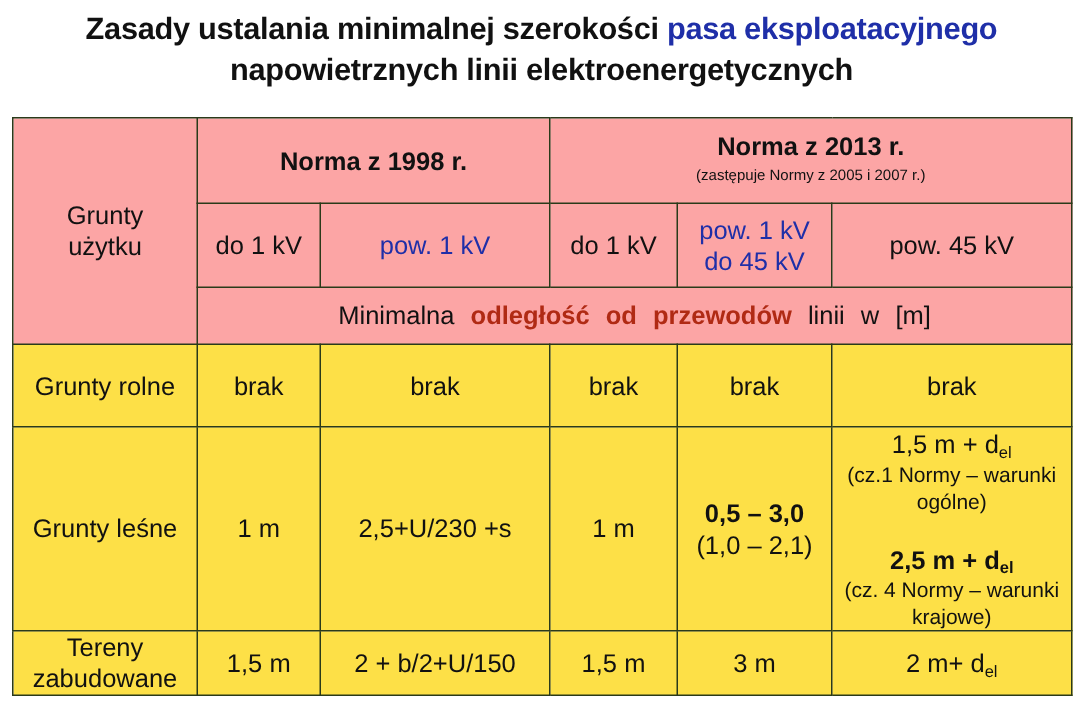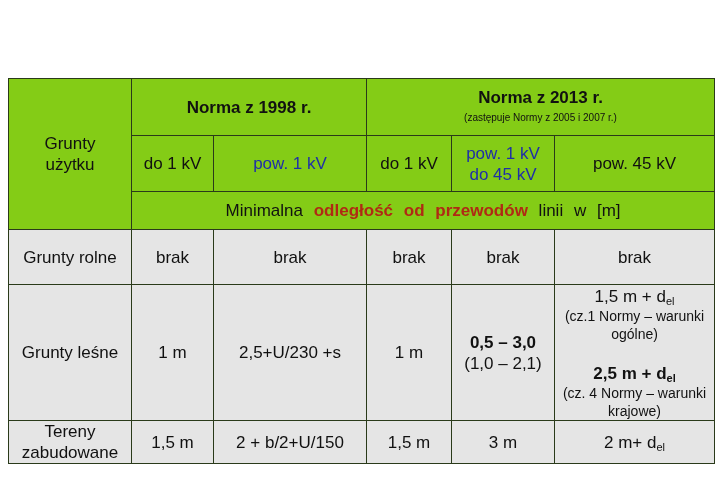--- a/index.html
+++ b/index.html
@@ -16,35 +16,37 @@
   .title .hl { color: #1f2fa8; }
   table.grid {
     position: absolute; left: 8px; top: 78px;
     border-collapse: collapse; table-layout: fixed;
     width: 706px;
   }
   table.grid td {
     border: 1.5px solid #2a3a1a; text-align: center; vertical-align: middle;
     padding: 0; font-size: 17px; line-height: 21px;
   }
-  .g { background: #84cc16; }
-  .w { background: #e5e5e5; }
+  .g { background: #fca5a5; }
+  .w { background: #fde047; }
   .bold { font-weight: bold; }
   .blue { color: #1f2fa8; }
   .red { color: #b02a14; font-weight: bold; }
   .small { font-size: 10px; line-height: 19px; }
   .xs { font-size: 14px; line-height: 18px; }
   sub { font-size: 11px; vertical-align: -3px; line-height: 0; }
   .unit-row { font-size: 15px; }
   .unit-row span { margin: 0 3px; }
 </style>
 </head>
 <body>
 
 <div class="title">
+  <div><span>Zasady ustalania minimalnej szerokości </span><span class="hl">pasa eksploatacyjnego</span></div>
+  <div>napowietrznych linii elektroenergetycznych</div>
 </div>
 
 <table class="grid">
   <colgroup>
     <col style="width:123px">
     <col style="width:82px">
     <col style="width:153px">
     <col style="width:85px">
     <col style="width:103px">
     <col style="width:160px">

